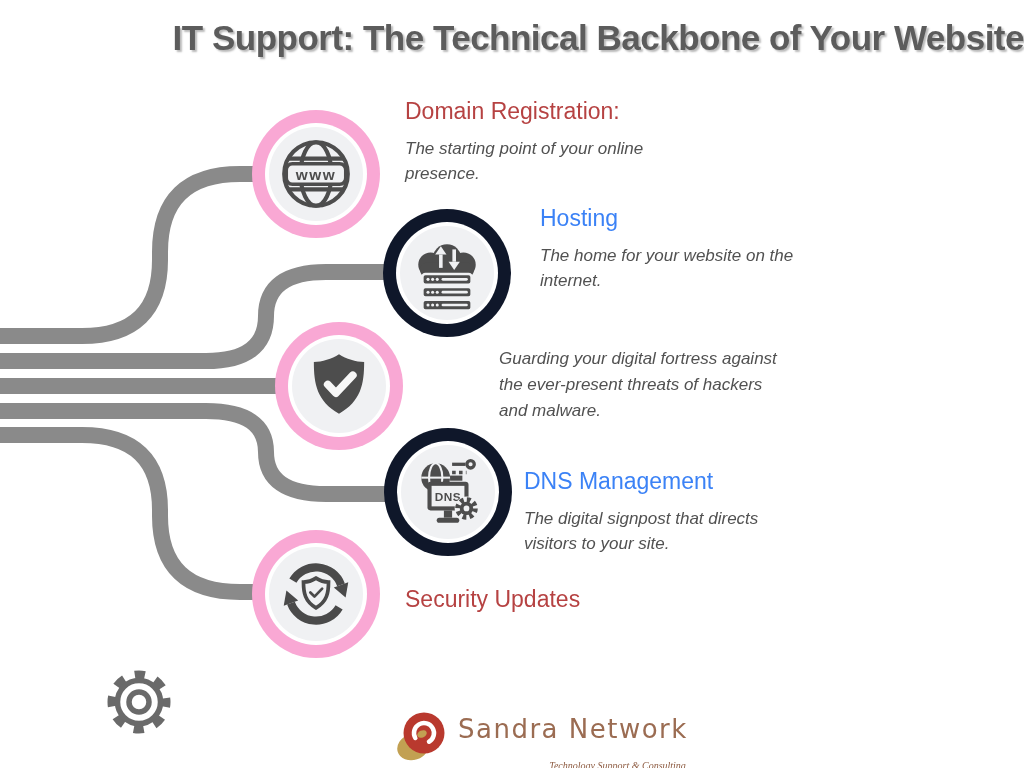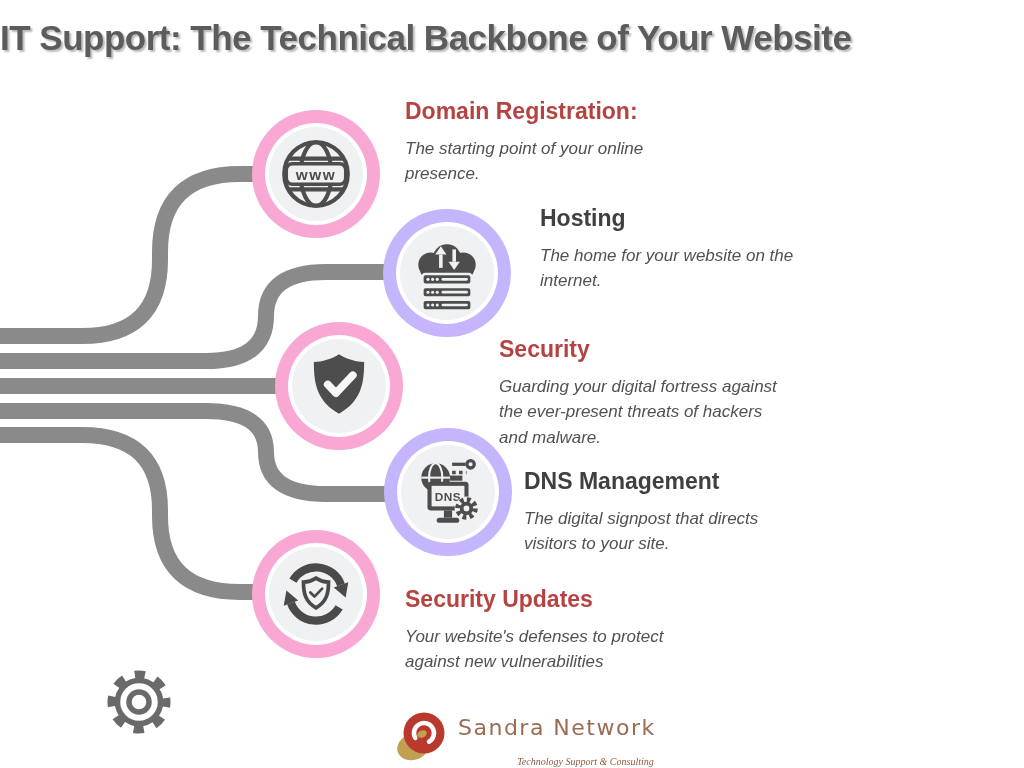--- a/index.html
+++ b/index.html
@@ -2,61 +2,61 @@
 <html><head>
 <meta charset="utf-8">
 <style>
   html,body{margin:0;padding:0;background:#ffffff;}
   #canvas{
     position:relative;width:1024px;height:768px;background:#ffffff;
     font-family:"Liberation Sans",sans-serif;overflow:hidden;
   }
   
   .page-title{
-    position:absolute;left:0;right:0;top:18px;margin:0;text-align:left;
+    position:absolute;left:0;right:0;top:18px;margin:0;text-align:right;
     font-size:35px;font-weight:bold;letter-spacing:-0.5px;color:#5c5c5c;
     text-shadow:2px 2px 2px rgba(0,0,0,0.28);
   }
   
   .connectors{position:absolute;left:0;top:0;}
   .connectors path{stroke:#8a8a8a;stroke-width:16;fill:none;}
   
   .medallion{position:absolute;width:128px;height:128px;border-radius:50%;}
   .medallion .gap{position:absolute;inset:13px;background:#ffffff;border-radius:50%;}
   .medallion .disc{
     position:absolute;inset:17px;background:#f0f1f3;border-radius:50%;
     display:flex;align-items:center;justify-content:center;
   }
   .ring-red{background:#f9a8d4;}
-  .ring-brown{background:#c4b5fd;}
+  .ring-brown{background:#0f172a;}
   .m1{left:252px;top:110px;}
   .m2{left:383px;top:209px;}
   .m3{left:275px;top:322px;}
   .m4{left:384px;top:428px;}
   .m5{left:252px;top:530px;}
   
   .item-text{position:absolute;}
-  .item-text h2{margin:0;font-size:23px;font-weight:bold;line-height:1.2;}
+  .item-text h2{margin:0;font-size:23px;font-weight:normal;line-height:1.2;}
   .item-text .body{
     margin-top:10px;font-size:17px;line-height:1.52;color:#515151;white-space:pre-line;font-style:italic;
   }
   .head-red{color:#b64242;}
-  .head-brown{color:#404040;}
+  .head-brown{color:#3b82f6;}
   .t1{left:405px;top:98px;}
   .t2{left:540px;top:205px;}
   .t3{left:499px;top:336px;}
   .t4{left:524px;top:468px;}
   .t5{left:405px;top:586px;}
   
   .corner-gear{position:absolute;left:103px;top:666px;}
   
   .logo{position:absolute;left:392px;top:708px;display:flex;align-items:flex-start;}
   .logo-text{display:flex;flex-direction:column;padding-top:8px;margin-left:8px;}
   .logo-brand{
-    font-family:"DejaVu Sans",sans-serif;font-size:22px;letter-spacing:1.5px;
+    font-family:"DejaVu Sans",sans-serif;font-size:26px;letter-spacing:1.5px;
     color:#9b6c52;line-height:1.05;
   }
   .logo-tagline{
     font-family:"Liberation Serif",serif;font-style:italic;font-size:10px;
     color:#8d5b41;text-align:right;margin-top:17px;padding-right:2px;
   }
   svg text{font-family:"Liberation Sans",sans-serif;}
 </style>
 </head>
 <body>
@@ -191,34 +191,31 @@
     <h2 class="head-red">Domain Registration:</h2>
     <div class="body">The starting point of your online
 presence.</div>
   </div>
   <div class="item-text t2">
     <h2 class="head-brown">Hosting</h2>
     <div class="body">The home for your website on the
 internet.</div>
   </div>
   <div class="item-text t3">
-    <h2 class="head-red">Security</h2>
     <div class="body">Guarding your digital fortress against
 the ever-present threats of hackers
 and malware.</div>
   </div>
   <div class="item-text t4">
     <h2 class="head-brown">DNS Management</h2>
     <div class="body">The digital signpost that directs
 visitors to your site.</div>
   </div>
   <div class="item-text t5">
     <h2 class="head-red">Security Updates</h2>
-    <div class="body">Your website's defenses to protect
-against new vulnerabilities</div>
   </div>
 
   <svg class="corner-gear" width="72" height="72" viewBox="0 0 72 72" aria-hidden="true">
     <g stroke="#6a6a6a" fill="none">
       <circle cx="36" cy="36" r="26" stroke-width="11" stroke-dasharray="9.8 10.62" stroke-dashoffset="4.9"></circle>
       <circle cx="36" cy="36" r="21.5" stroke-width="5.5"></circle>
       <circle cx="36" cy="36" r="10" stroke-width="5.5"></circle>
     </g>
   </svg>
 

